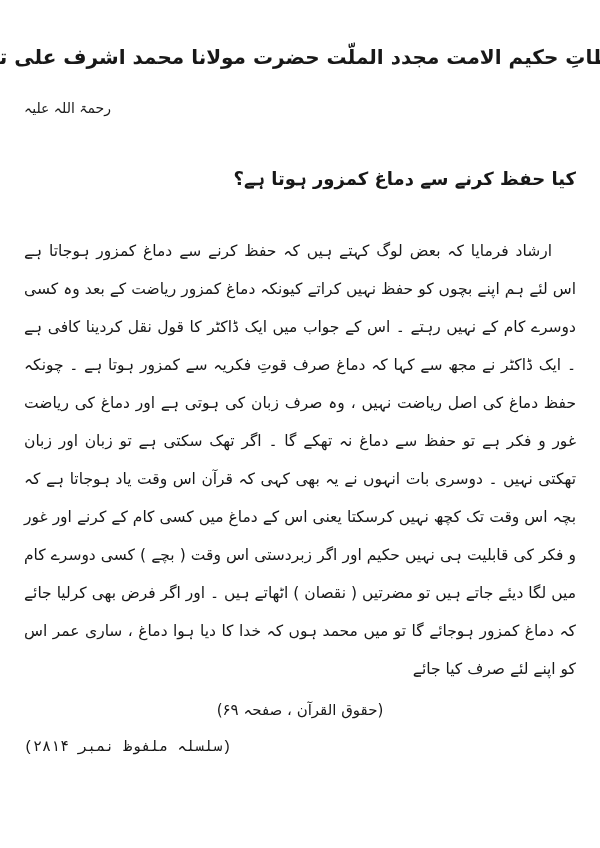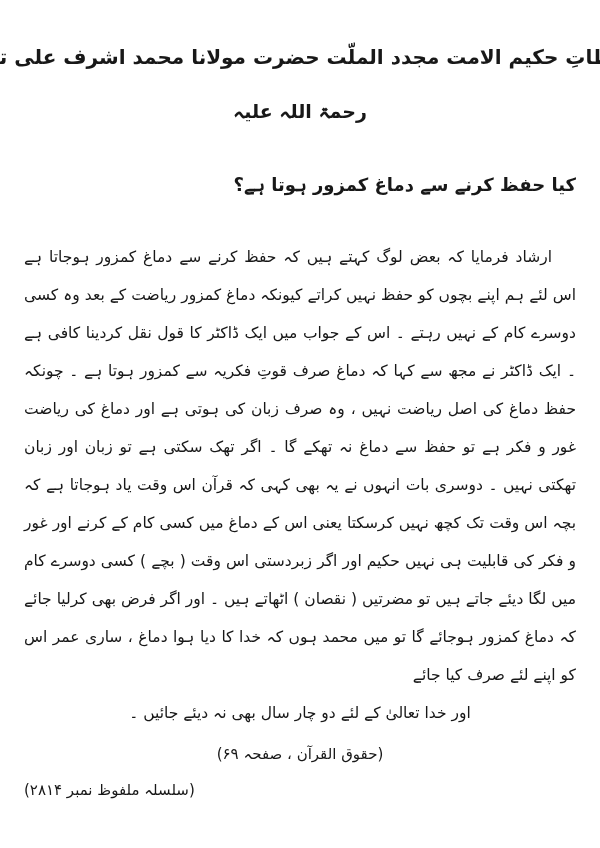--- a/index.html
+++ b/index.html
@@ -27,23 +27,23 @@
   .header-title {
     margin-top: 42px;
     font-size: 20px;
     font-weight: bold;
     white-space: nowrap;
     text-align: center;
     line-height: 1.5;
   }
   .honorific {
     margin-top: 28px;
-    font-size: 19px;
-    font-weight: bold;
-    text-align: center;
+    font-size: 14px;
+    font-weight: normal;
+    text-align: left;
   }
   .article-title {
     margin-top: 52px;
     font-size: 18px;
     font-weight: bold;
     text-align: right;
   }
   .body-text {
     margin: 44px 0 0 0;
     font-size: 15.5px;
@@ -62,20 +62,21 @@
   }
   .citation {
     margin-top: 12px;
     font-size: 15px;
     text-align: center;
   }
   .series-ref {
     margin-top: 18px;
     font-size: 15px;
     text-align: left; 
+    font-family: Liberation Mono, monospace;
   }
 </style>
 </head>
 <body>
 
 <div class="page">
 
   <div class="center-row">
     <div class="header-title">ملفوظاتِ حکیم الامت مجدد الملّت حضرت مولانا محمد اشرف علی تھانوی</div>
   </div>
@@ -89,19 +90,18 @@
     <span>بچوں کو حفظ نہیں کراتے کیونکہ دماغ کمزور ریاضت کے بعد وہ کسی دوسرے کام کے نہیں رہتے ۔ اس کے</span>
     <span>جواب میں ایک ڈاکٹر کا قول نقل کردینا کافی ہے ۔ ایک ڈاکٹر نے مجھ سے کہا کہ دماغ صرف قوتِ فکریہ</span>
     <span>سے کمزور ہوتا ہے ۔ چونکہ حفظ دماغ کی اصل ریاضت نہیں ، وہ صرف زبان کی ہوتی ہے اور دماغ کی</span>
     <span>ریاضت غور و فکر ہے تو حفظ سے دماغ نہ تھکے گا ۔ اگر تھک سکتی ہے تو زبان اور زبان تھکتی نہیں ۔ دوسری</span>
     <span>بات انہوں نے یہ بھی کہی کہ قرآن اس وقت یاد ہوجاتا ہے کہ بچہ اس وقت تک کچھ نہیں کرسکتا یعنی اس</span>
     <span>کے دماغ میں کسی کام کے کرنے اور غور و فکر کی قابلیت ہی نہیں حکیم اور اگر زبردستی اس وقت ( بچے ) کسی</span>
     <span>دوسرے کام میں لگا دیئے جاتے ہیں تو مضرتیں ( نقصان ) اٹھاتے ہیں ۔ اور اگر فرض بھی کرلیا جائے کہ</span>
     <span>دماغ کمزور ہوجائے گا تو میں محمد ہوں کہ خدا کا دیا ہوا دماغ ، ساری عمر اس کو اپنے لئے صرف کیا جائے</span>
   </p>
 
-  <div class="body-last-line">اور خدا تعالیٰ کے لئے دو چار سال بھی نہ دیئے جائیں ۔</div>
 
   <div class="citation">(حقوق القرآن ، صفحہ ۶۹)</div>
 
   <div class="series-ref">(سلسلہ ملفوظ نمبر ۲۸۱۴)</div>
 
 </div>
 
 </body></html>

